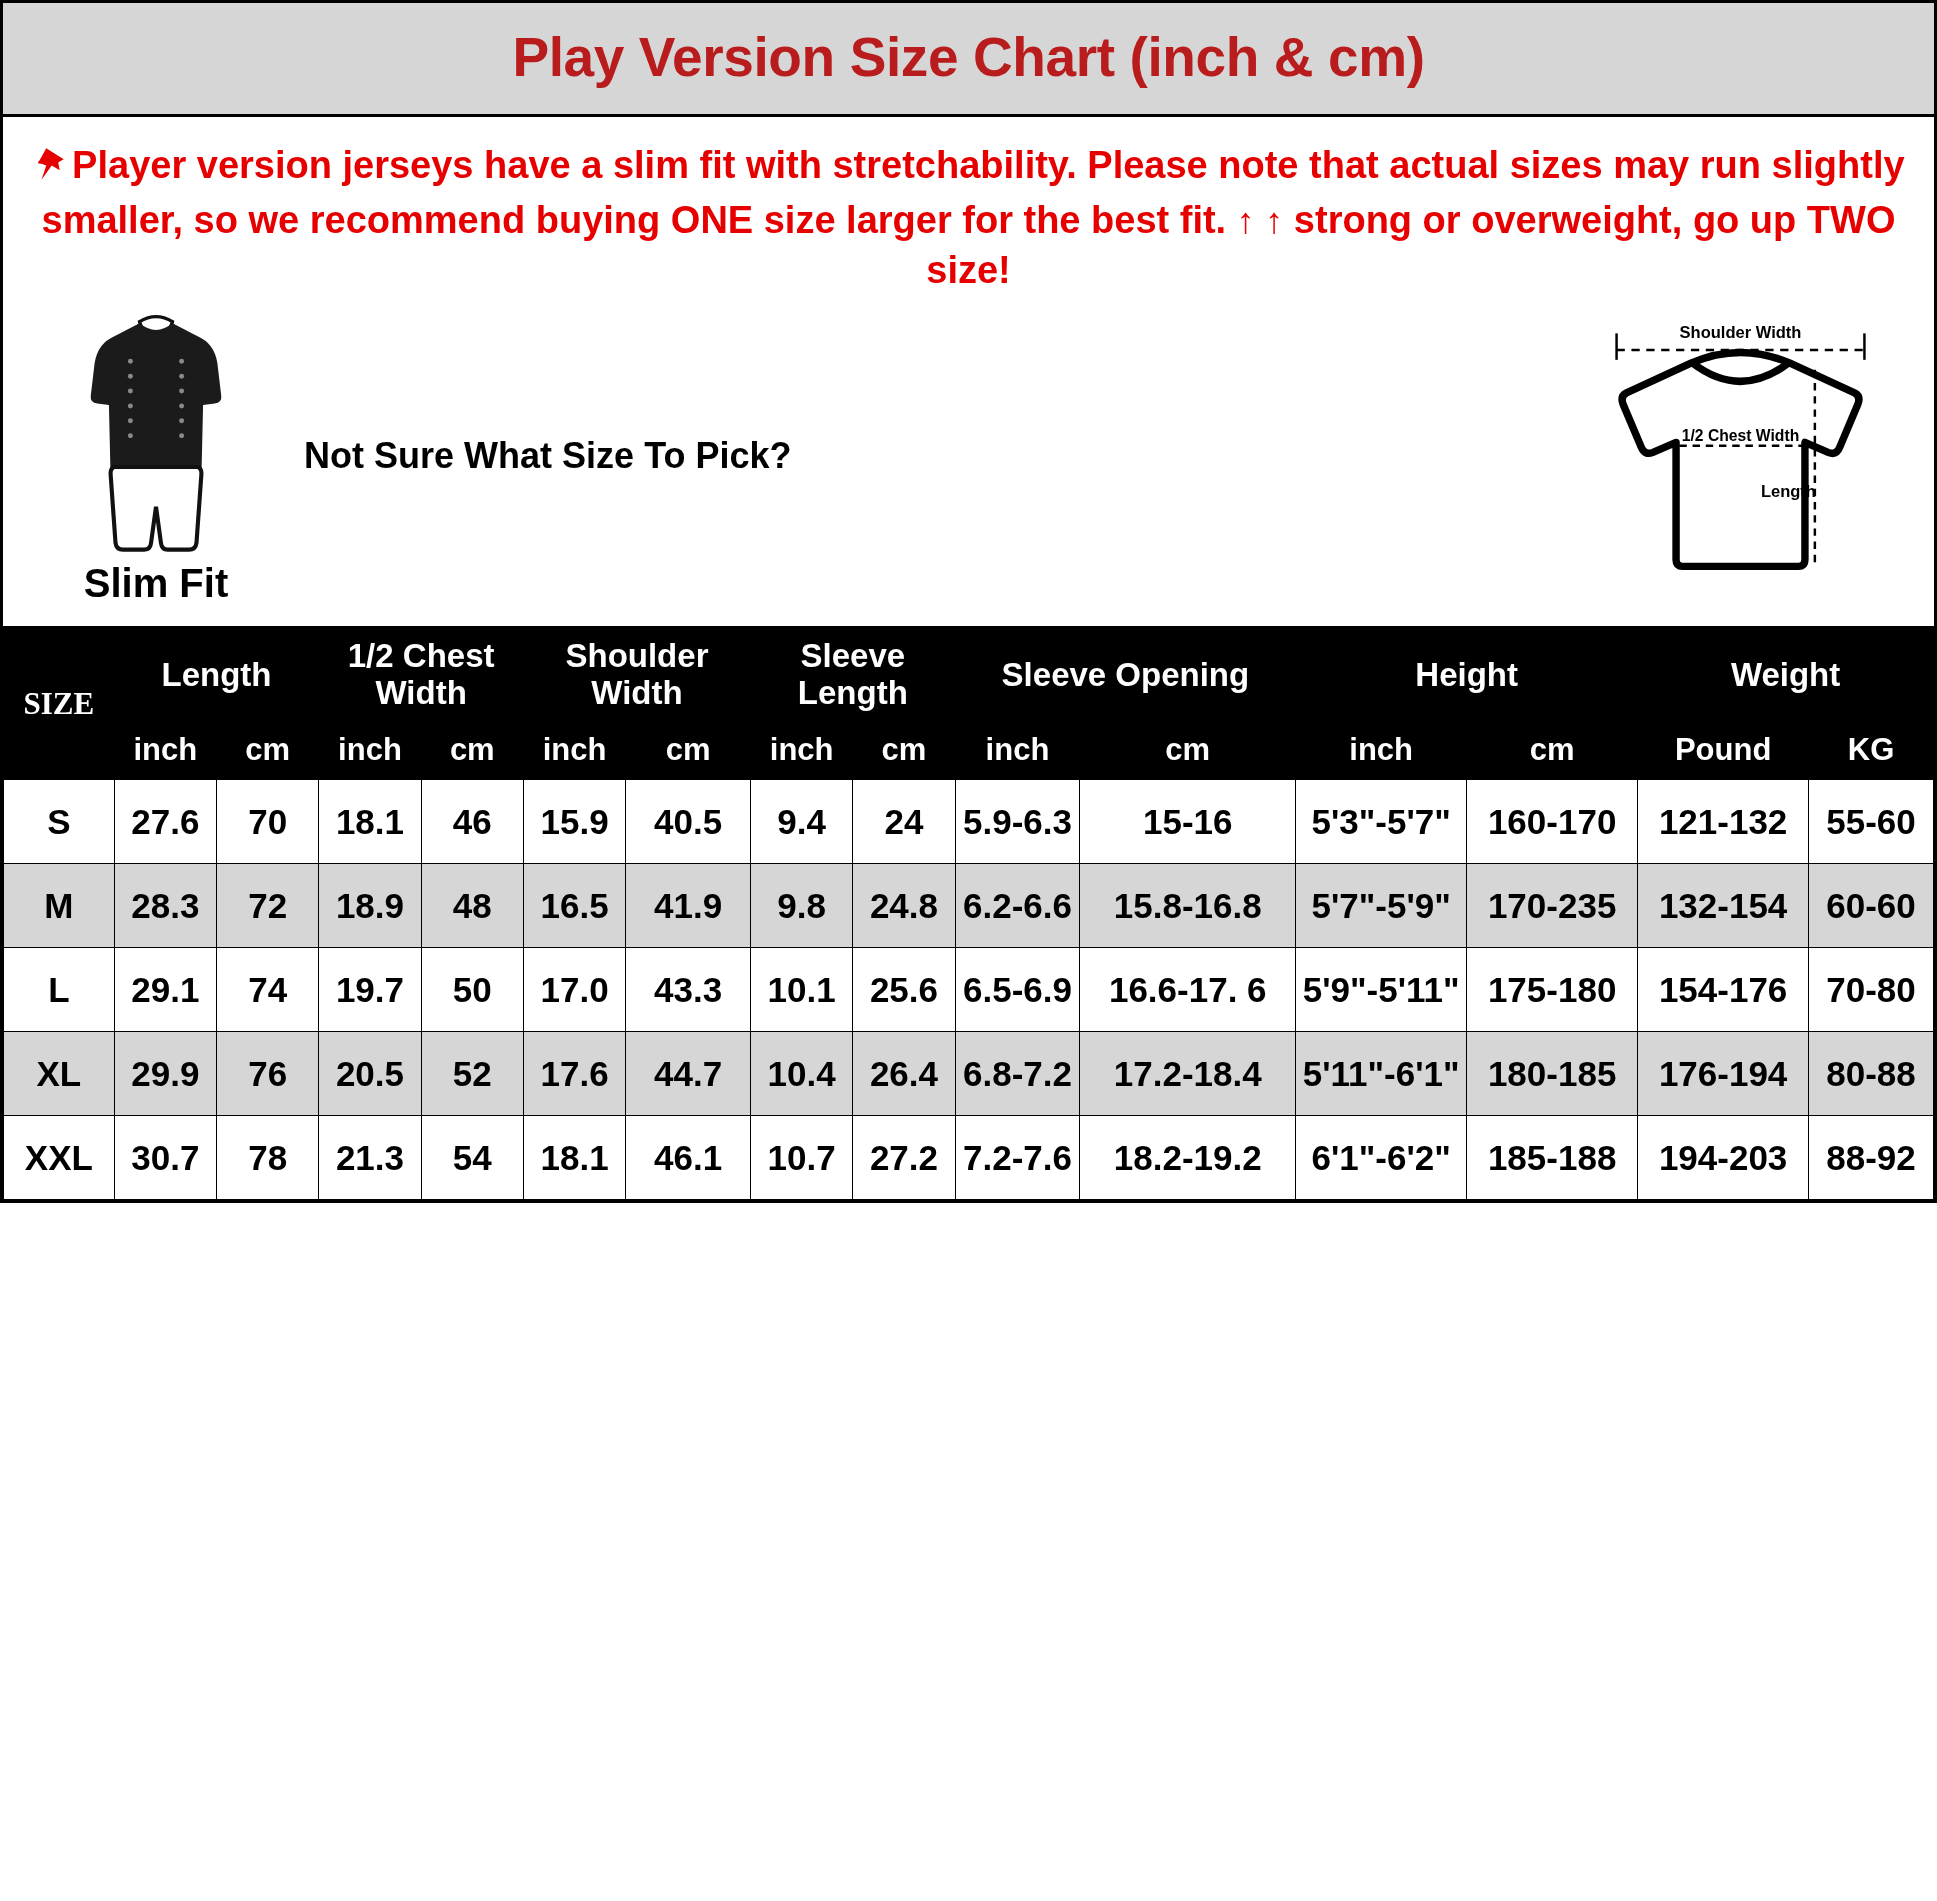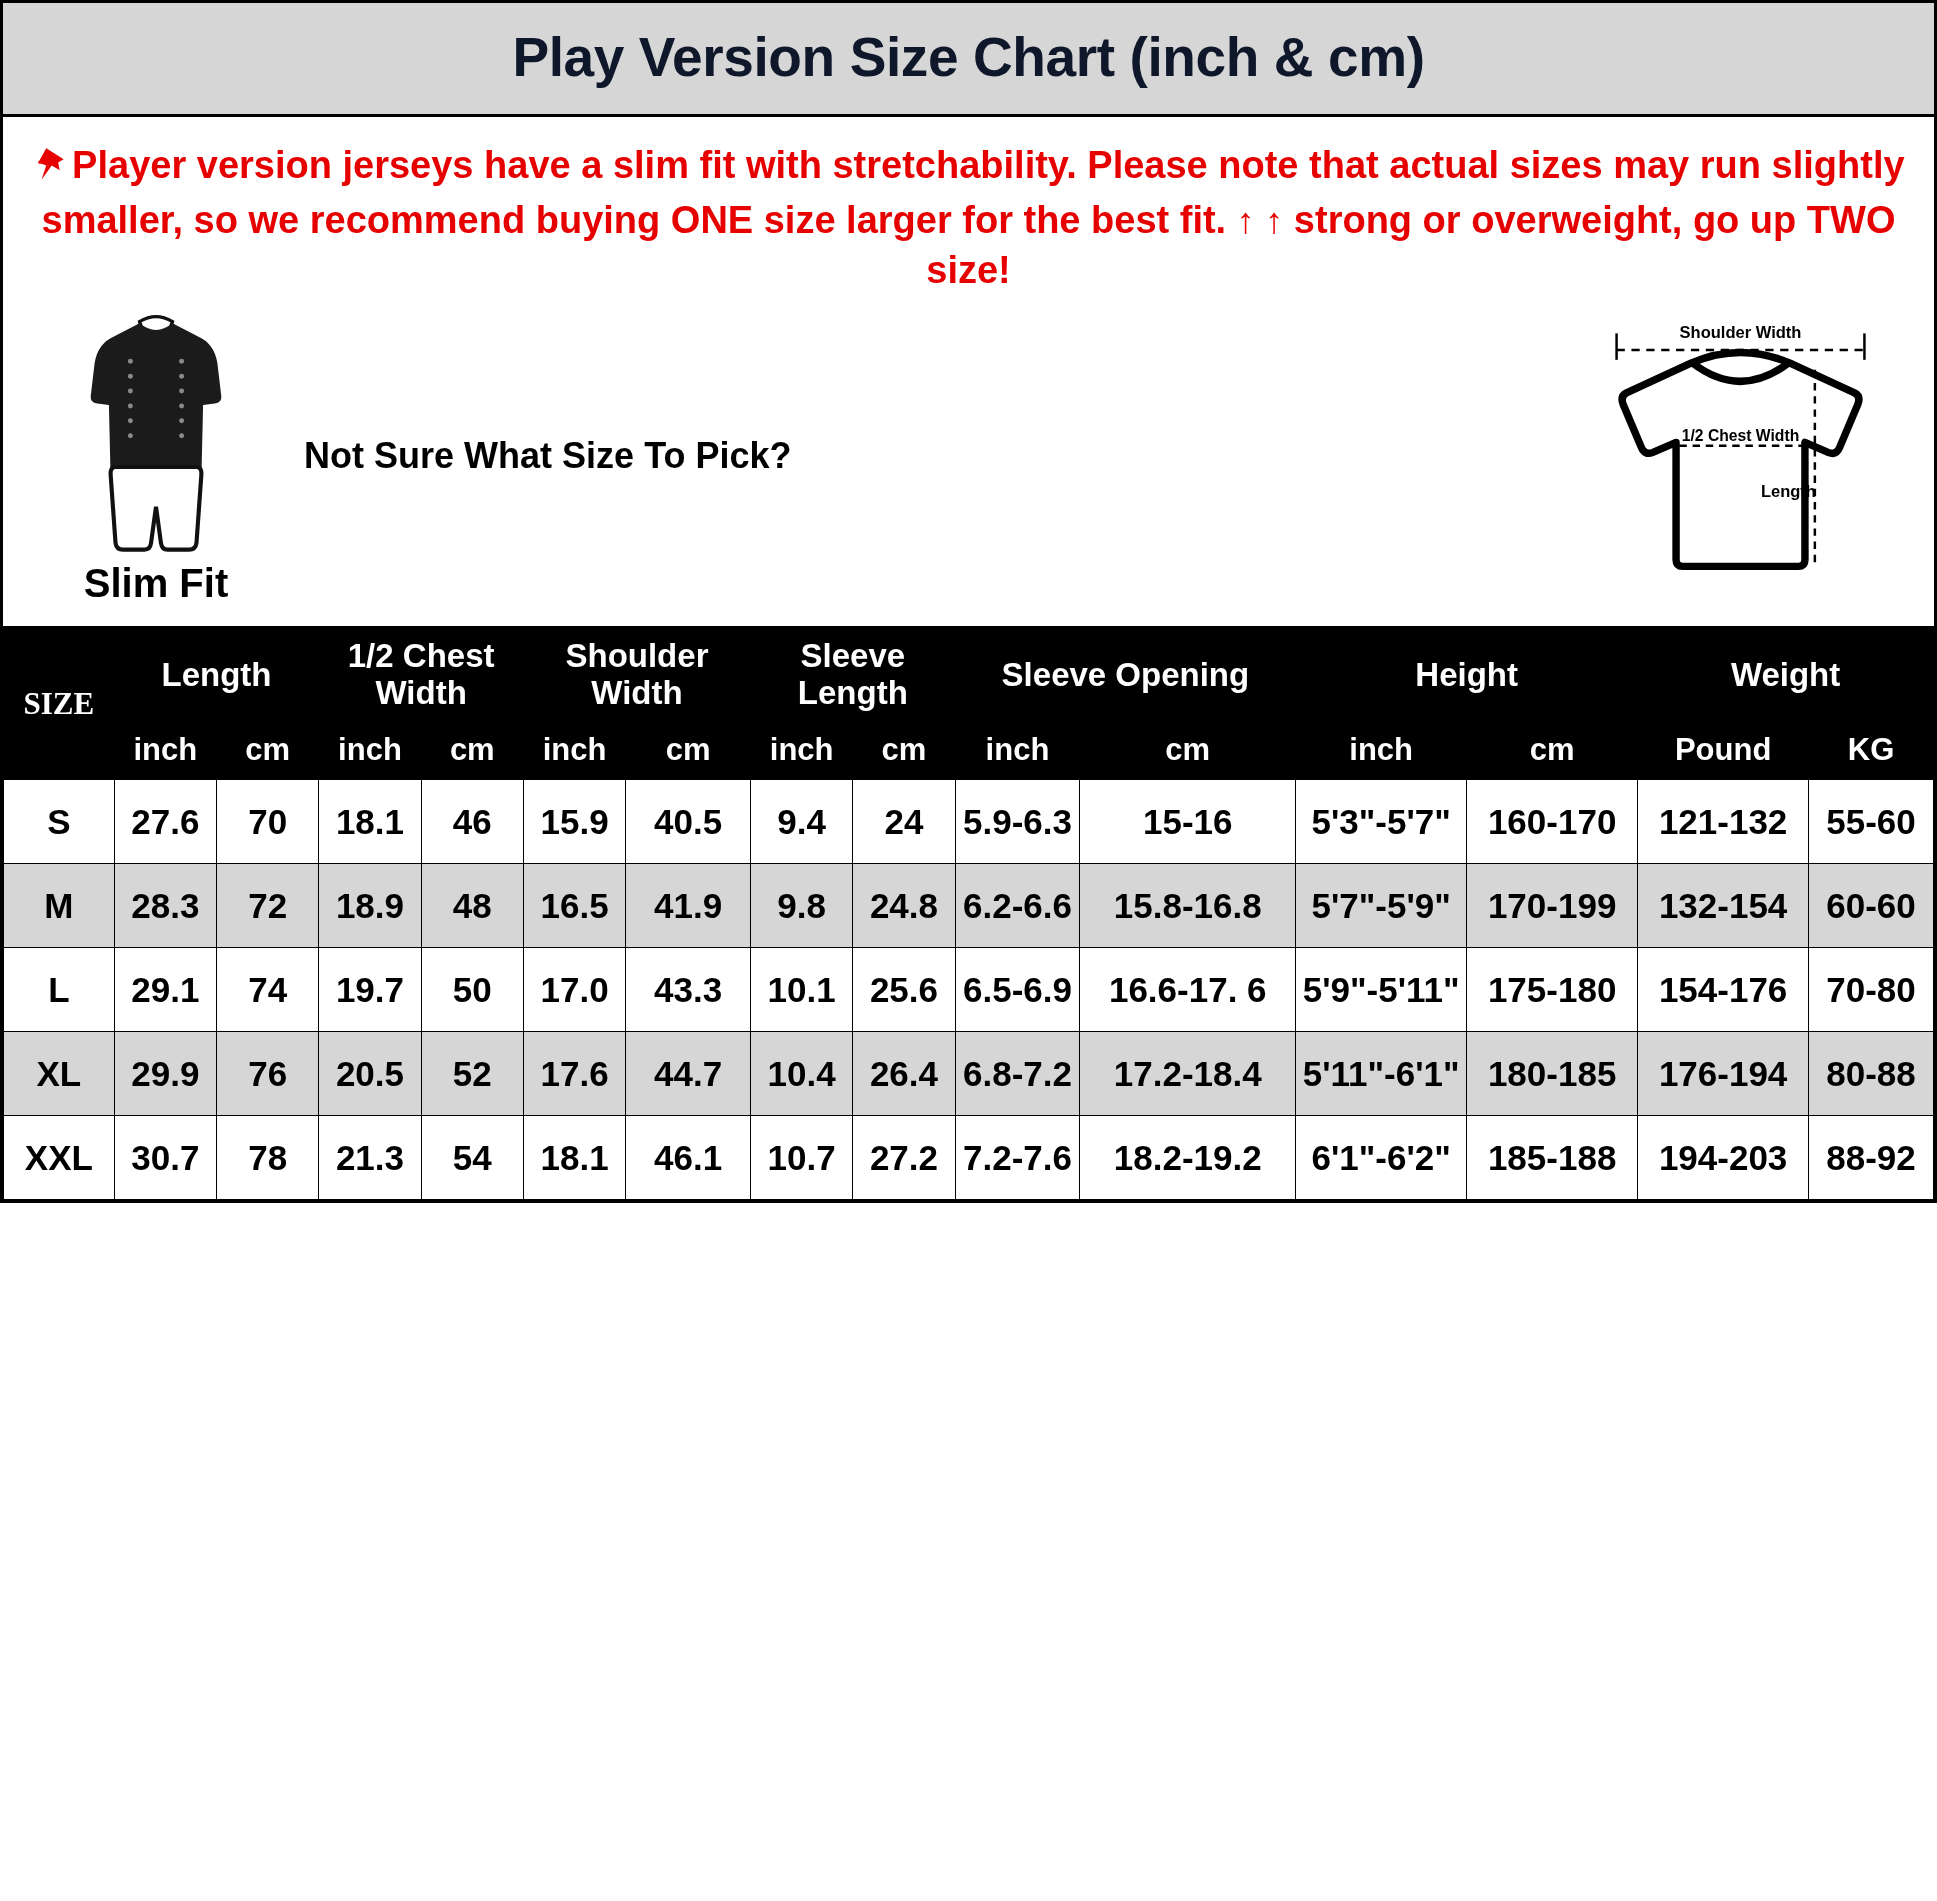--- a/index.html
+++ b/index.html
@@ -20,21 +20,21 @@
   
   .title-bar {
     background: #d6d6d6;
     border-bottom: 3.3px solid #000;
     text-align: center;
     padding: 21.5px 8.3px 25px 8.3px;
   }
   .title-bar .title {
     font-size: 55px;
     font-weight: bold;
-    color: #0f172a;
+    color: #b91c1c;
     letter-spacing: -0.4px;
   }
   
   .notice {
     color: #e60000;
     font-weight: bold;
     font-size: 38px;
     line-height: 1.32;
     text-align: center;
     padding: 23px 28px 8.3px 28px;
@@ -276,21 +276,21 @@
         <td>72</td>
         <td>18.9</td>
         <td>48</td>
         <td>16.5</td>
         <td>41.9</td>
         <td>9.8</td>
         <td>24.8</td>
         <td>6.2-6.6</td>
         <td>15.8-16.8</td>
         <td>5'7"-5'9"</td>
-        <td>170-199</td>
+        <td>170-235</td>
         <td>132-154</td>
         <td>60-60</td>
       </tr>
       <tr>
         <td>L</td>
         <td>29.1</td>
         <td>74</td>
         <td>19.7</td>
         <td>50</td>
         <td>17.0</td>

